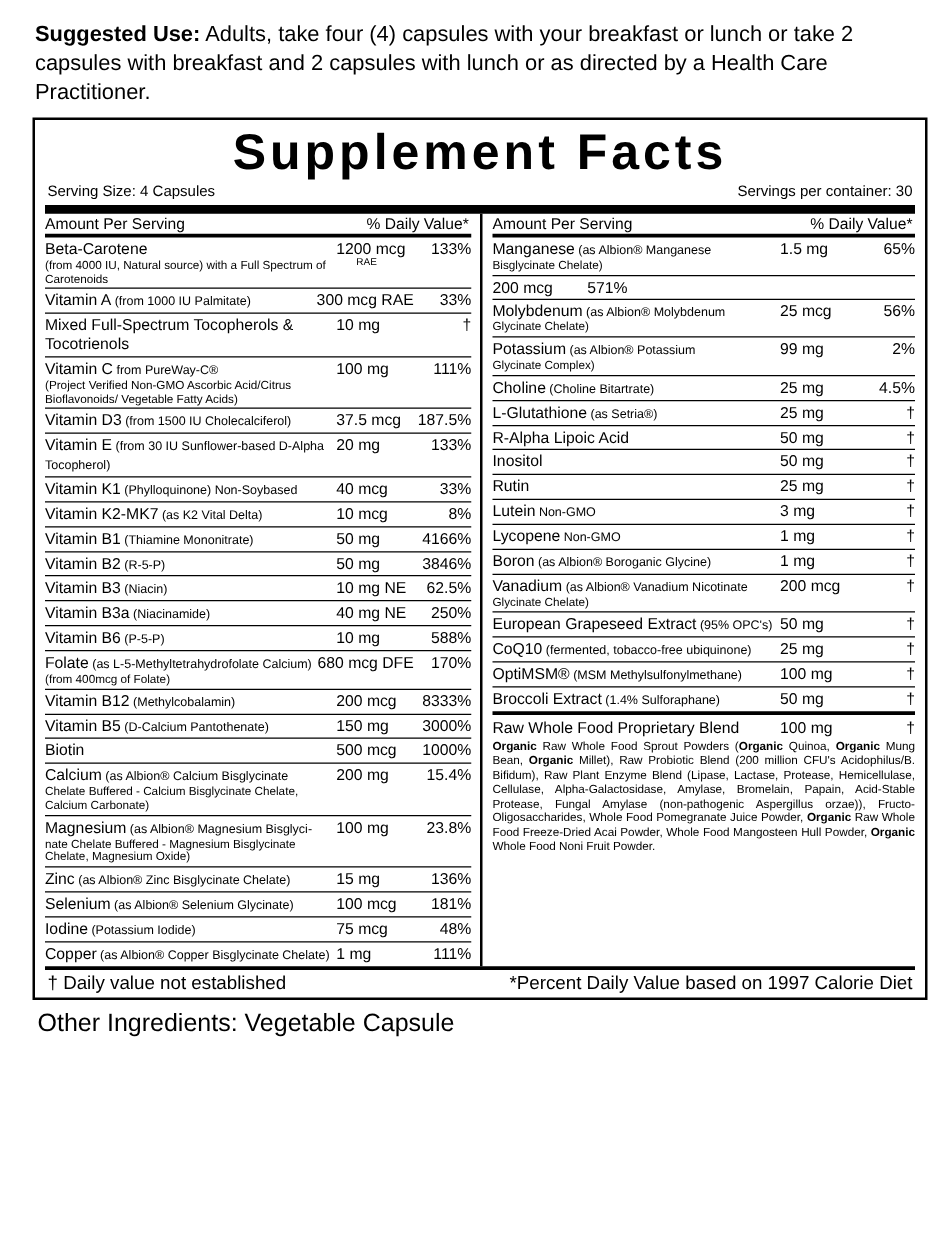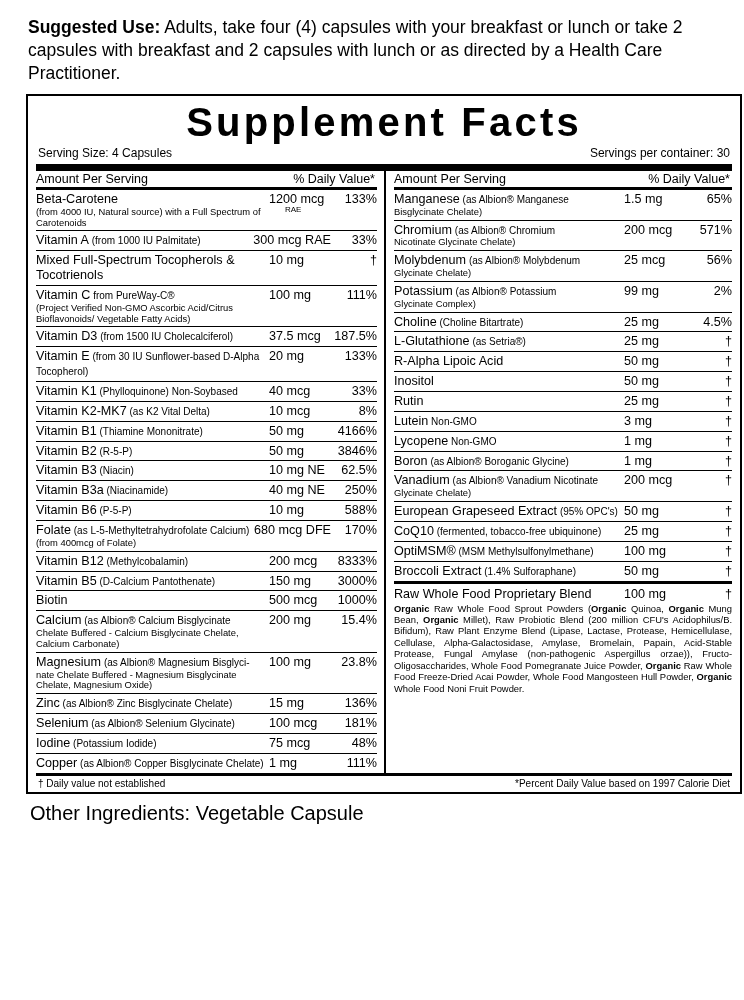--- a/index.html
+++ b/index.html
@@ -114,21 +114,21 @@
     font-size: 9.4px;
     line-height: 1.22;
     text-align: justify;
     padding-bottom: 2px;
   }
   .blend-body b { font-weight: bold; }
 
   .footnotes {
     display: flex;
     justify-content: space-between;
-    font-size: 10px;
+    font-size: 15px;
     padding: 2px 2px 1px 2px;
   }
   .other-ing {
     font-size: 20px;
     margin: 8px 2px 10px 4px;
   }
 </style>
 </head>
 <body>
 
@@ -282,21 +282,20 @@
           <span class="dv">% Daily Value*</span>
         </div>
         <div class="rule-med"></div>
         <div id="right-rows">
             <div class="row noline">
               <div class="nm">Manganese<span class="inl"> (as Albion® Manganese</span><span class="sub">Bisglycinate Chelate)</span></div>
               <div class="amt">1.5 mg</div>
               <div class="dv">65%</div>
             </div>
             <div class="row">
-              <div class="nm">Chromium<span class="inl"> (as Albion® Chromium</span><span class="sub">Nicotinate Glycinate Chelate)</span></div>
               <div class="amt">200 mcg</div>
               <div class="dv">571%</div>
             </div>
             <div class="row">
               <div class="nm">Molybdenum<span class="inl"> (as Albion® Molybdenum</span><span class="sub">Glycinate Chelate)</span></div>
               <div class="amt">25 mcg</div>
               <div class="dv">56%</div>
             </div>
             <div class="row">
               <div class="nm">Potassium<span class="inl"> (as Albion® Potassium</span><span class="sub">Glycinate Complex)</span></div>

